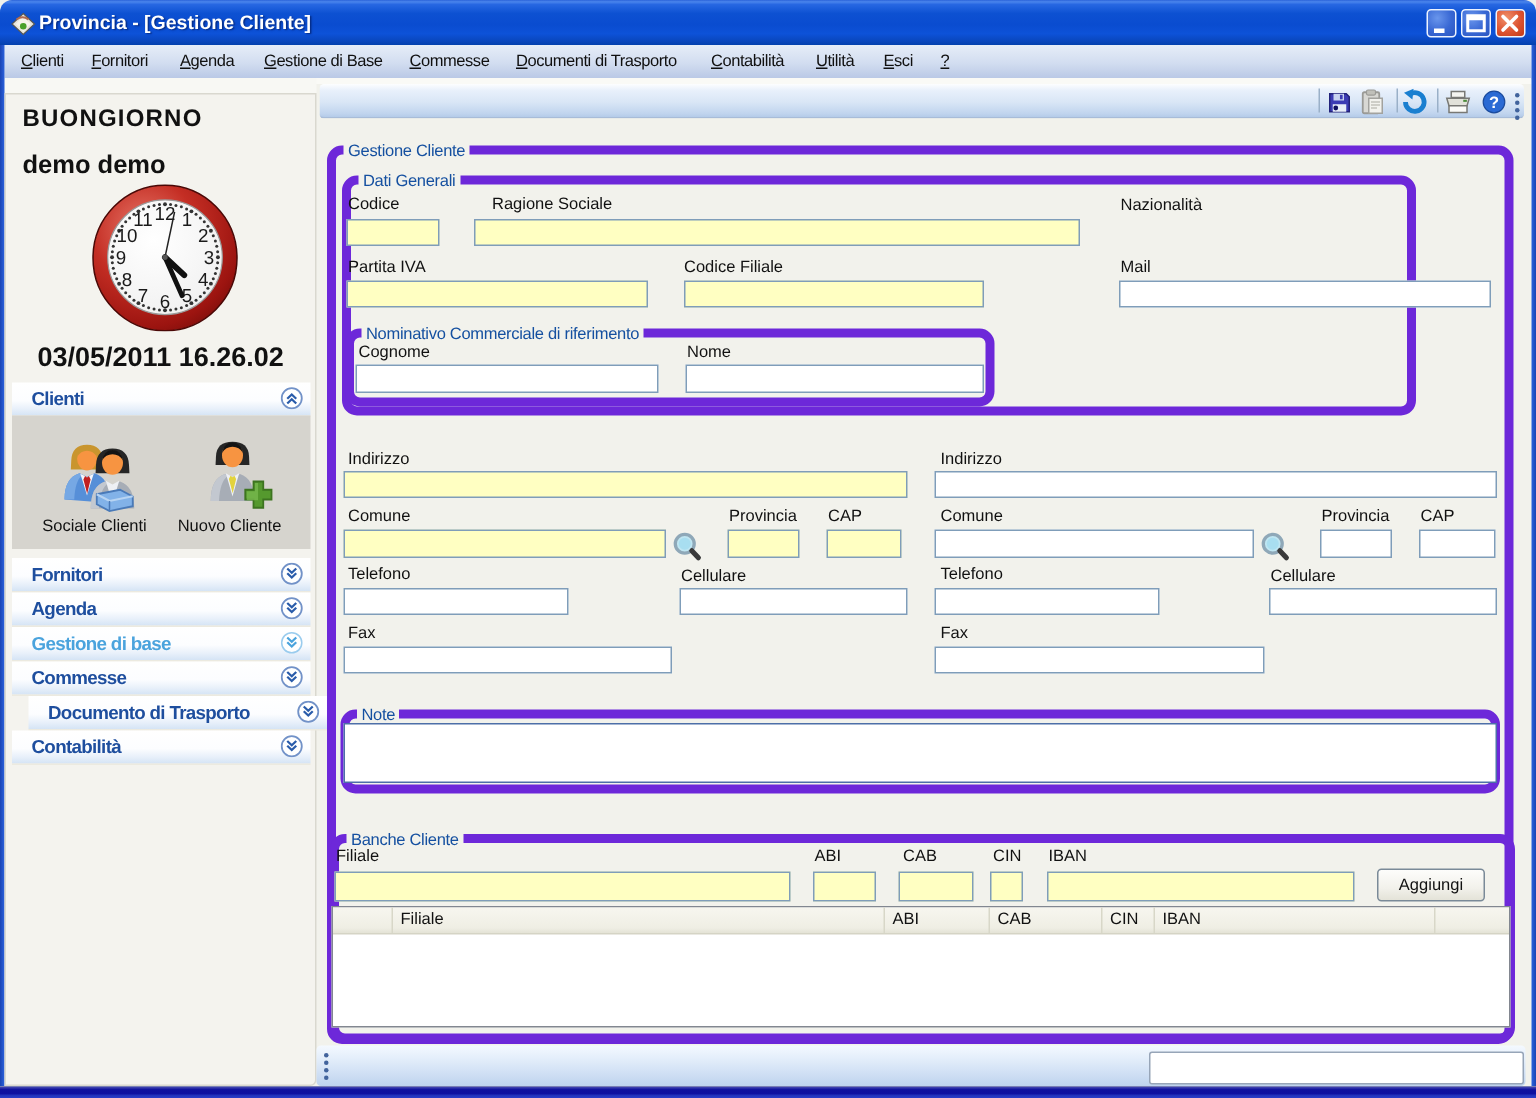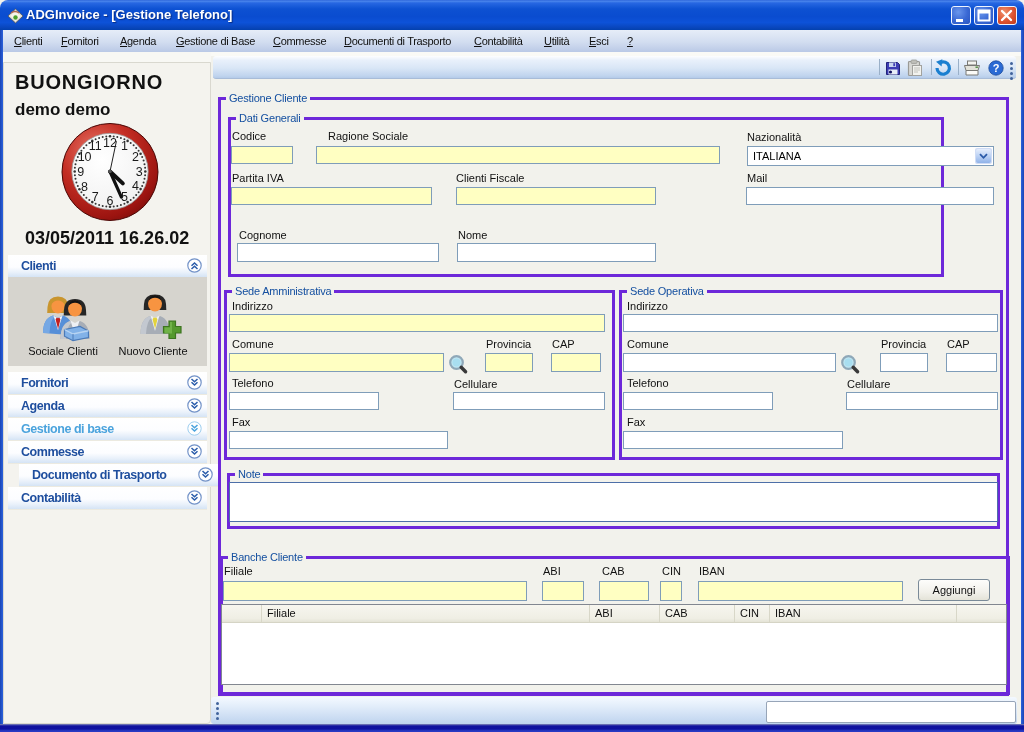--- a/index.html
+++ b/index.html
@@ -18,56 +18,56 @@
   #menubar{left:3px;top:30px;width:1018px;height:22px;
     background:linear-gradient(180deg,#e6edf8 0%,#d2ddf0 55%,#bac9e6 100%);
     border-bottom:1px solid #a9a897;}
   .mi{top:35px;font-size:11px;color:#101010;letter-spacing:-0.3px;}
   .mi u{text-decoration:underline;}
   
   #bodybg{left:3px;top:53px;width:1018px;height:672px;background:#f2f2ec;}
   
   #sidebar{left:3px;top:62px;width:208px;height:662px;background:#f4f3ee;
     border:1px solid #d9d8cf;box-sizing:border-box;border-radius:0 0 4px 0;}
-  #buon{left:15px;top:71px;font-size:20px;font-weight:bold;color:#111;letter-spacing:0.8px;}
+  #buon{left:15px;top:71px;font-size:16px;font-weight:bold;color:#111;letter-spacing:0.8px;}
   #demo{left:15px;top:100px;font-size:17px;font-weight:bold;color:#111;}
   #datetime{left:25px;top:228px;font-size:18px;font-weight:bold;color:#111;}
   .acch{left:8px;width:199px;height:22px;background:linear-gradient(180deg,#ffffff 0%,#fcfdff 55%,#e8f0fa 80%,#d5e4f5 100%);border-bottom:1px solid #eceae0;}
   .acch .t{position:absolute;left:13px;top:4px;font-size:12.5px;font-weight:bold;color:#1e4e9e;letter-spacing:-0.45px;}
   #accclienti .t{color:#1e4e9e;}
   .chev{position:absolute;right:5px;top:3px;width:15px;height:15px;}
   #cliccontent{left:8px;top:277px;width:199px;height:89px;background:#d6d4ce;}
   .iconlabel{position:absolute;font-size:11px;color:#111;text-align:center;}
   
   #toolbar{left:213px;top:56px;width:803px;height:22px;border-radius:3px;
     background:linear-gradient(180deg,#fdfeff 0%,#e8f0fb 20%,#d9e6f6 55%,#c0d4ee 90%,#b4cbe9 100%);border-bottom:1px solid #a8bcd8;}
   .tsep{top:59px;width:1px;height:16px;background:#9ab0c8;}
   
-  .gb{border:3px solid #6d28d9;border-radius:0;box-sizing:border-box;}
+  .gb{border:6px solid #6d28d9;border-radius:10px;box-sizing:border-box;}
   .gbl{position:absolute;top:-8px;left:5px;background:#f2f2ec;padding:0 3px;font-size:11px;color:#1550a0;white-space:nowrap;letter-spacing:-0.2px;}
   .lbl{font-size:11px;color:#111;white-space:nowrap;}
   .inp{border:1px solid #7f9db9;background:#fff;box-sizing:border-box;}
   .inp.y{background:#ffffc2;}
   
   #statusbar{left:211px;top:697px;width:806px;height:27px;border-radius:3px;
     background:linear-gradient(180deg,#f4f9ff 0%,#e2edfa 35%,#cfdff4 70%,#bed3ee 100%);}
   #statusbox{left:766px;top:701px;width:250px;height:22px;background:#fff;border:1px solid #97a5b8;border-radius:2px;box-sizing:border-box;}
   #bottomborder{left:0px;top:724px;width:1024px;height:8px;
     background:linear-gradient(180deg,#9aa0b8 0%,#3a3eae 12%,#10129e 30%,#0e10a0 62%,#2334bc 80%,#2a3cc8 100%);}
   .hc{position:absolute;top:0;height:17px;border-right:1px solid #d8d7c8;font-size:11px;color:#111;padding-left:5px;box-sizing:border-box;line-height:17px;}
   .grip{z-index:6;}
   .grip i{display:block;width:3px;height:3px;background:#41639c;border-radius:2px;margin:2px 0;}
   #leftborder{left:0;top:30px;width:3px;height:694px;background:linear-gradient(90deg,#1a44b4,#2b62dd);}
   #rightborder{left:1021px;top:30px;width:3px;height:694px;background:linear-gradient(90deg,#2b62dd,#1a44b4);}
 </style>
 </head>
 <body>
 <div id="win">
   <div class="abs" id="titlebar"></div>
-  <div class="abs" id="titletext">ADGInvoice - [Gestione Telefono]</div>
+  <div class="abs" id="titletext">Provincia - [Gestione Cliente]</div>
   <div class="abs wbtn" id="btnmin" style="left:951px;"><svg width="18" height="17">
         <rect x="4" y="12" width="7" height="3" fill="#fff"></rect>
       </svg></div>
   <div class="abs wbtn" id="btnmax" style="left:974px;"><svg width="18" height="17">
         <rect x="3.5" y="3.5" width="11" height="10" fill="none" stroke="#fff" stroke-width="2"></rect>
         <rect x="3.5" y="3.5" width="11" height="3" fill="#fff"></rect>
       </svg></div>
   <div class="abs wbtn" id="btnclose" style="left:997px;"><svg width="18" height="17">
         <path d="M4 4 L13 13 M13 4 L4 13" stroke="#fff" stroke-width="2.4" stroke-linecap="round"></path>
       </svg></div>
@@ -343,72 +343,54 @@
       <span class="gbl">Gestione Cliente</span>
     </div>
   <div class="abs gb" style="left:228px;top:117px;width:716px;height:160px;">
       <span class="gbl">Dati Generali</span>
     </div>
   <div class="abs lbl" style="left:232px;top:130px;">Codice</div>
   <div class="abs inp y" style="left:231px;top:146px;width:62px;height:18px;"></div>
   <div class="abs lbl" style="left:317px;top:130px;padding-left:11px;">Ragione Sociale</div>
   <div class="abs inp y" style="left:316px;top:146px;width:404px;height:18px;"></div>
   <div class="abs lbl" style="left:747px;top:131px;">Nazionalità</div>
-  <div class="abs inp" id="combo" style="left:747px;top:146px;width:247px;height:20px;">
-      <span style="position:absolute;left:5px;top:3px;font-size:11px;">ITALIANA</span>
-    <svg style="position:absolute;right:1px;top:1px;" width="17" height="16" viewBox="0 0 17 16">
-      <rect x="0" y="0" width="17" height="16" rx="2" fill="#cfdcf5"></rect>
-      <rect x="1" y="1" width="15" height="14" rx="2" fill="url(#cbg)"></rect>
-      <defs>
-          <linearGradient id="cbg" x1="0" y1="0" x2="0" y2="1">
-            <stop offset="0" stop-color="#e6eefc"></stop>
-            <stop offset="0.5" stop-color="#bcd2f4"></stop>
-            <stop offset="1" stop-color="#90b2e8"></stop>
-          </linearGradient>
-        </defs>
-      <path d="M5 6.2 L8.5 9.8 L12 6.2" fill="none" stroke="#2a5aa8" stroke-width="1.8"></path>
-    </svg>
-  </div>
   <div class="abs lbl" style="left:232px;top:172px;">Partita IVA</div>
   <div class="abs inp y" style="left:231px;top:187px;width:201px;height:18px;"></div>
-  <div class="abs lbl" style="left:456px;top:172px;">Clienti Fiscale</div>
+  <div class="abs lbl" style="left:456px;top:172px;">Codice Filiale</div>
   <div class="abs inp y" style="left:456px;top:187px;width:200px;height:18px;"></div>
   <div class="abs lbl" style="left:747px;top:172px;">Mail</div>
   <div class="abs inp" style="left:746px;top:187px;width:248px;height:18px;"></div>
+  <div class="abs gb" style="left:230px;top:219px;width:433px;height:52px;">
+      <span class="gbl">Nominativo Commerciale di riferimento</span>
+    </div>
   <div class="abs lbl" style="left:239px;top:229px;">Cognome</div>
   <div class="abs inp" style="left:237px;top:243px;width:202px;height:19px;"></div>
   <div class="abs lbl" style="left:458px;top:229px;text-align:right;">Nome</div>
   <div class="abs inp" style="left:457px;top:243px;width:199px;height:19px;"></div>
 
-  <div class="abs gb" style="left:224px;top:290px;width:391px;height:170px;">
-      <span class="gbl">Sede Amministrativa</span>
-    </div>
   <div class="abs lbl" style="left:232px;top:300px;">Indirizzo</div>
   <div class="abs inp y" style="left:229px;top:314px;width:376px;height:18px;"></div>
   <div class="abs lbl" style="left:232px;top:338px;">Comune</div>
   <div class="abs inp y" style="left:229px;top:353px;width:215px;height:19px;"></div>
   <svg class="abs" style="left:447px;top:354px;" width="22" height="21" viewBox="0 0 22 21">
     <circle cx="9.5" cy="8.5" r="6.3" fill="#bfe6f2" stroke="#8fa8b8" stroke-width="2.2"></circle>
     <circle cx="9.5" cy="8.5" r="4" fill="#a8def0"></circle>
     <path d="M14.2 13.2 L18.6 17.8" stroke="#3a3a3a" stroke-width="3.4" stroke-linecap="round"></path>
   </svg>
   <div class="abs lbl" style="left:486px;top:338px;">Provincia</div>
   <div class="abs inp y" style="left:485px;top:353px;width:48px;height:19px;"></div>
   <div class="abs lbl" style="left:552px;top:338px;">CAP</div>
   <div class="abs inp y" style="left:551px;top:353px;width:50px;height:19px;"></div>
   <div class="abs lbl" style="left:232px;top:377px;">Telefono</div>
   <div class="abs inp" style="left:229px;top:392px;width:150px;height:18px;"></div>
   <div class="abs lbl" style="left:454px;top:378px;">Cellulare</div>
   <div class="abs inp" style="left:453px;top:392px;width:152px;height:18px;"></div>
   <div class="abs lbl" style="left:232px;top:416px;">Fax</div>
   <div class="abs inp" style="left:229px;top:431px;width:219px;height:18px;"></div>
 
-  <div class="abs gb" style="left:619px;top:290px;width:384px;height:170px;">
-      <span class="gbl">Sede Operativa</span>
-    </div>
   <div class="abs lbl" style="left:627px;top:300px;">Indirizzo</div>
   <div class="abs inp" style="left:623px;top:314px;width:375px;height:18px;"></div>
   <div class="abs lbl" style="left:627px;top:338px;">Comune</div>
   <div class="abs inp" style="left:623px;top:353px;width:213px;height:19px;"></div>
   <svg class="abs" style="left:839px;top:354px;" width="22" height="21" viewBox="0 0 22 21">
     <circle cx="9.5" cy="8.5" r="6.3" fill="#bfe6f2" stroke="#8fa8b8" stroke-width="2.2"></circle>
     <circle cx="9.5" cy="8.5" r="4" fill="#a8def0"></circle>
     <path d="M14.2 13.2 L18.6 17.8" stroke="#3a3a3a" stroke-width="3.4" stroke-linecap="round"></path>
   </svg>
   <div class="abs lbl" style="left:881px;top:338px;">Provincia</div>

